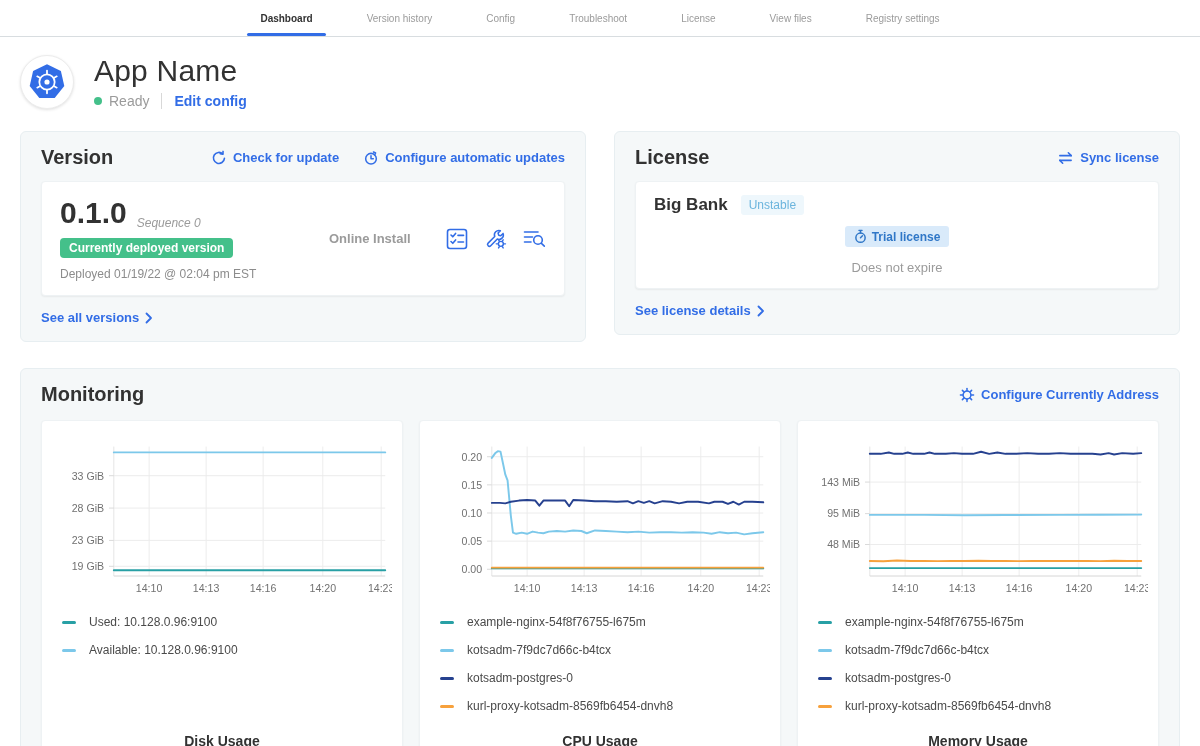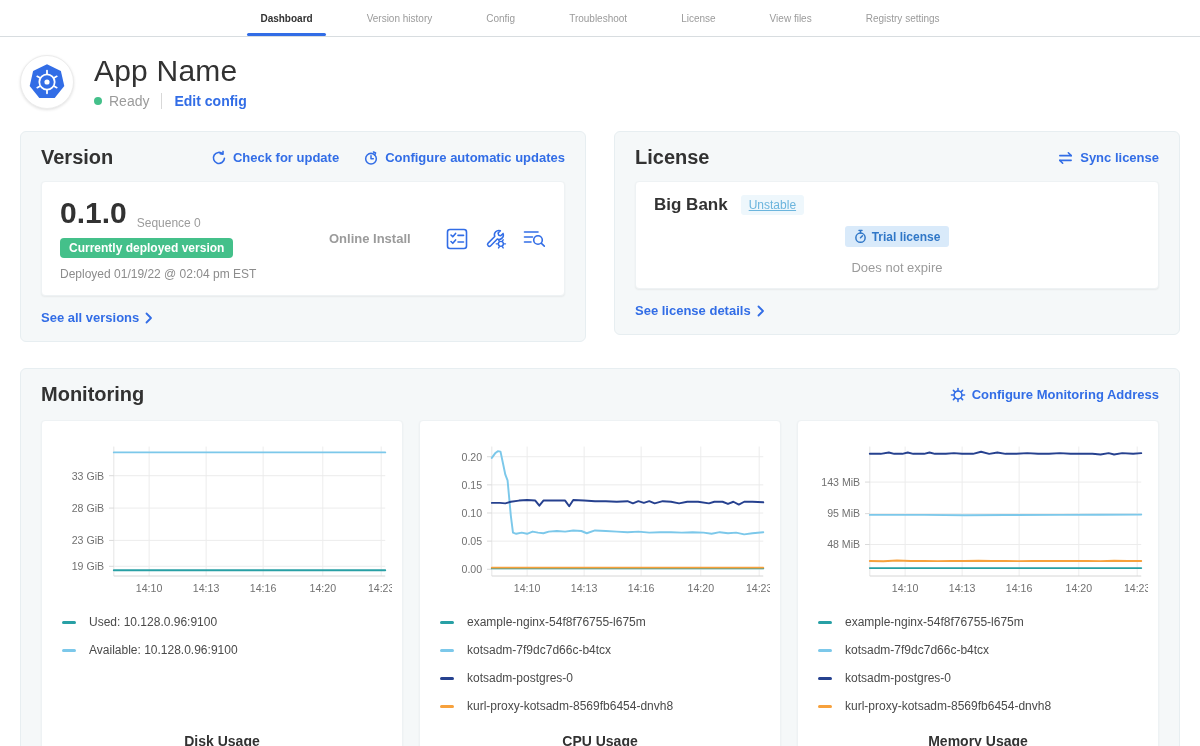--- a/index.html
+++ b/index.html
@@ -50,36 +50,36 @@
   .card-actions { display:flex; gap:24px; }
   .panel {
     background:#fff; border-radius:4px; margin-top:12px;
     box-shadow:0 1px 2px rgba(0,0,0,.06); border:1px solid #eef2f4;
   }
   
   .version-panel { display:flex; align-items:center; padding:14px 18px; }
   .version-left { min-width:225px; }
   .version-num-row { display:flex; align-items:flex-end; }
   .version-number { font-size:30px; font-weight:bold; color:#323232; }
-  .version-seq { font-size:12px; color:#9b9b9b; margin-left:10px; }
+  .version-seq { font-size:12px; color:#9b9b9b; margin-left:10px;font-style:italic; }
   .deployed-badge {
     display:inline-block; margin-top:8px; background:#44c08a; color:#fff;
     font-size:12px; font-weight:bold; padding:3px 9px; border-radius:4px;
   }
   .deployed-text { margin-top:9px; font-size:12px; color:#8c8c8c; }
   .install-type { flex:1; padding-left:44px; font-size:13px; font-weight:bold; color:#9b9b9b; }
   .version-icons { display:flex; gap:16px; align-items:center; color:#326de6; }
   .version-icons span { cursor:pointer; display:flex; }
   .below-link { margin-top:13px; }
   
   .license-panel { padding:13px 18px; }
   .license-row1 { display:flex; align-items:center; gap:13px; }
   .license-name { font-size:17px; font-weight:bold; color:#323232; }
   .channel-badge {
-    background:#eef7fc; color:#6cb5dd; font-size:12px; padding:3px 8px; border-radius:3px;text-decoration:underline;
+    background:#eef7fc; color:#6cb5dd; font-size:12px; padding:3px 8px; border-radius:3px;
   }
   .license-row2 { display:flex; align-items:center; gap:13px; margin-top:11px;flex-direction:column; }
   .trial-badge {
     display:inline-flex; align-items:center; gap:5px;
     background:#d9eafa; color:#3077c7; font-size:12px; font-weight:bold;
     padding:3px 9px; border-radius:3px;
   }
   .expiry-text { font-size:13px; color:#9b9b9b; }
   
   .monitoring { margin-top:26px; padding-bottom:20px; }
@@ -278,21 +278,21 @@
           <circle cx="9" cy="9" r="4.4"></circle>
           <line x1="13.9" y1="9" x2="16.4" y2="9"></line>
           <line x1="12.5" y1="12.5" x2="14.2" y2="14.2"></line>
           <line x1="9" y1="13.9" x2="9" y2="16.4"></line>
           <line x1="5.5" y1="12.5" x2="3.8" y2="14.2"></line>
           <line x1="4.1" y1="9" x2="1.6" y2="9"></line>
           <line x1="5.5" y1="5.5" x2="3.8" y2="3.8"></line>
           <line x1="9" y1="4.1" x2="9" y2="1.6"></line>
           <line x1="12.5" y1="5.5" x2="14.2" y2="3.8"></line>
         </svg>
-        <span>Configure Monitoring Address</span>
+        <span>Configure Currently Address</span>
       </span>
     </div>
     <div class="charts-row">
       <div class="chart-card">
         <div class="chart-plot">
             <svg viewBox="0 0 352 170" width="100%" height="170">
               <line x1="64" y1="9" x2="64" y2="143" stroke="#e4e4e4" stroke-width="1"></line>
               <line x1="100.53" y1="9" x2="100.53" y2="143" stroke="#ebebeb" stroke-width="1"></line>
               <text x="100.53" y="160" text-anchor="middle" font-size="11" fill="#717171">14:10</text>
               <line x1="159.54000000000002" y1="9" x2="159.54000000000002" y2="143" stroke="#ebebeb" stroke-width="1"></line>

